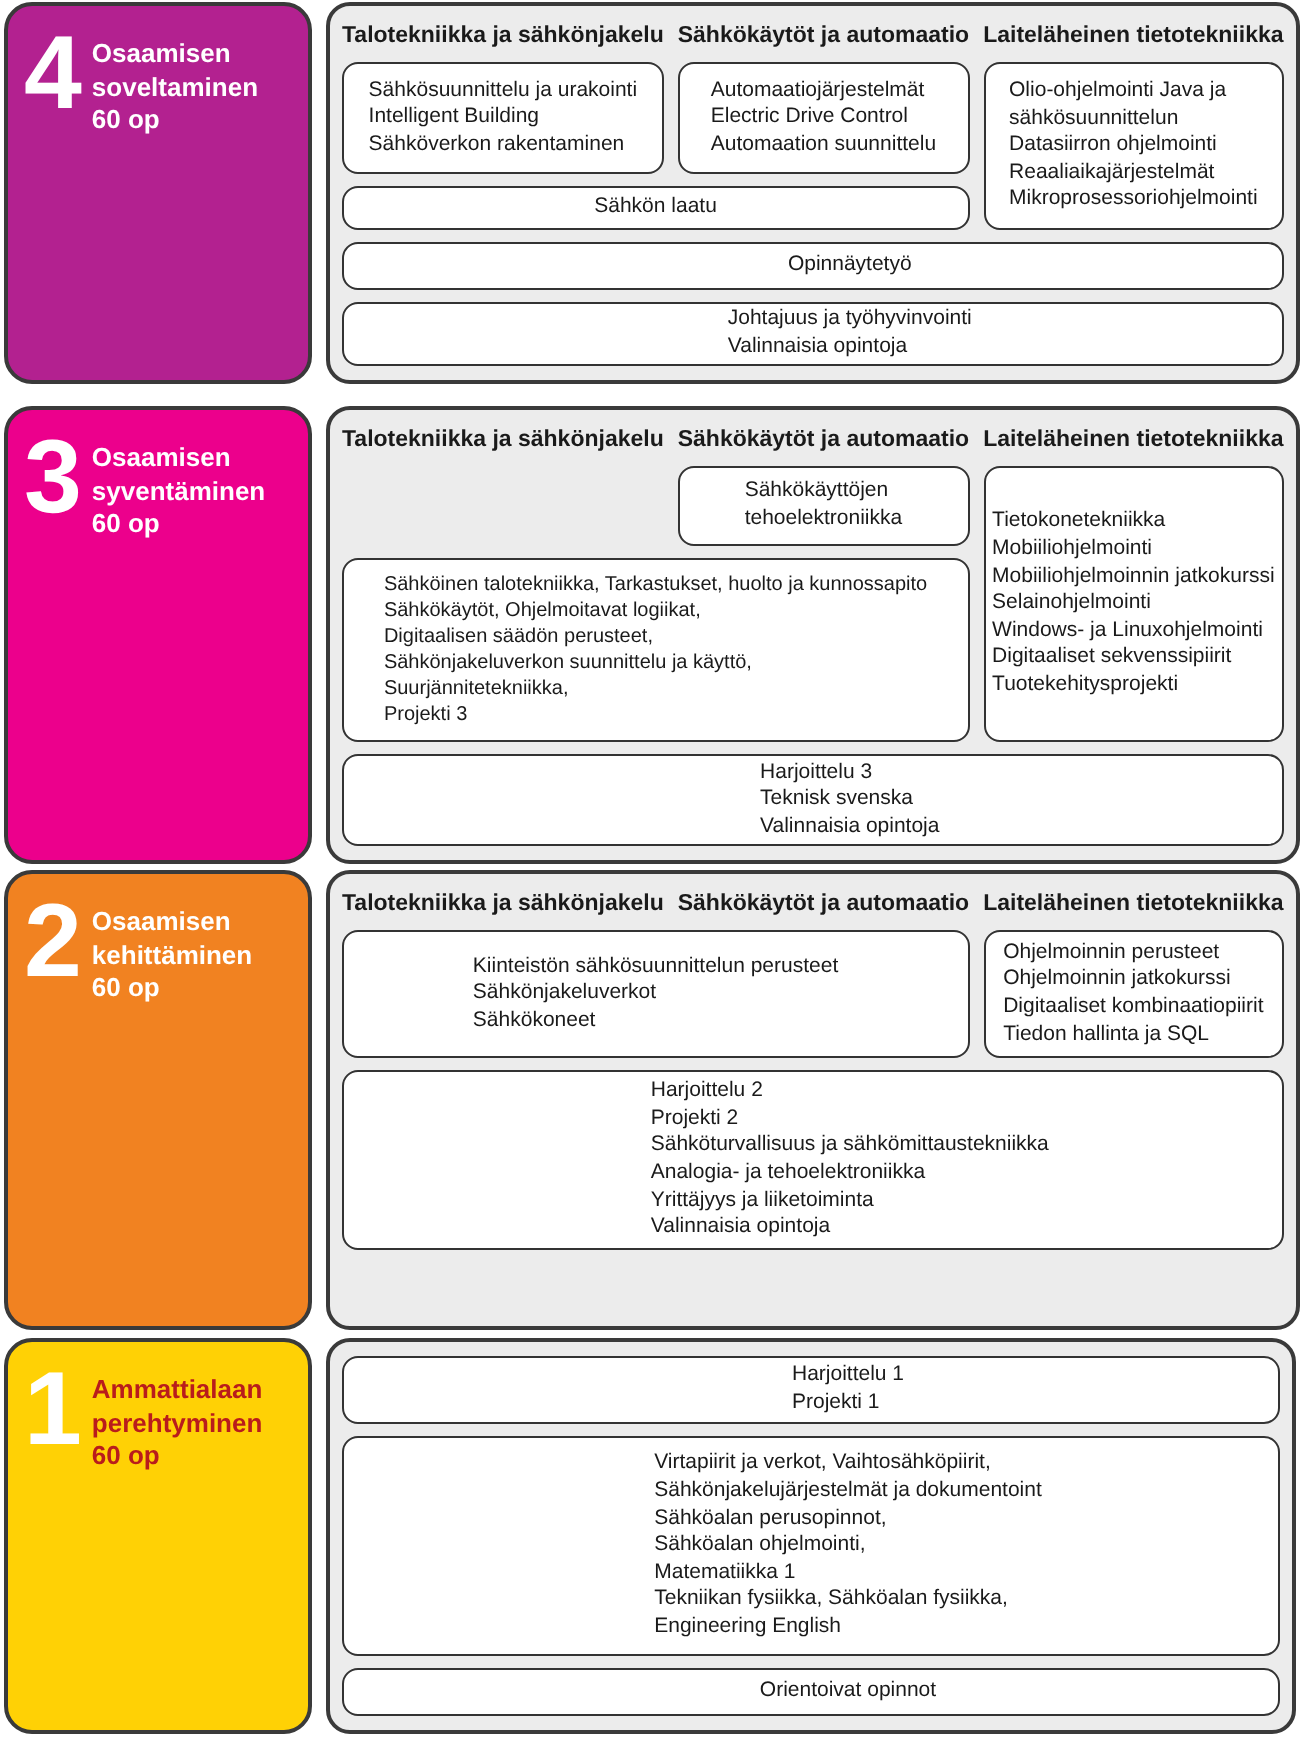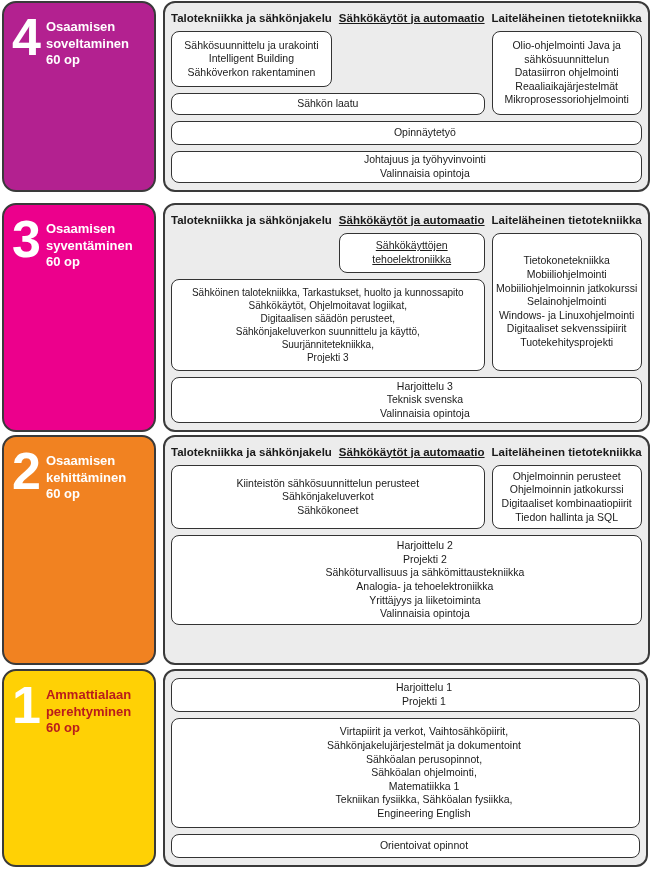--- a/index.html
+++ b/index.html
@@ -48,29 +48,28 @@
   .p1{grid-template-rows:34px 1fr 24px;}
 
   .hdr{
     font-size:11.5px;font-weight:bold;text-align:center;
     white-space:nowrap;align-self:center;
   }
   .box{
     background:#ffffff;
     border:1.5px solid #333333;border-radius:8px;
     display:flex;align-items:center;justify-content:center;
-    text-align:center;
     font-size:10.5px;line-height:1.3;
     white-space:pre-line;
     padding:2px 3px;box-sizing:border-box;
     overflow:hidden;
   }
   .tight{font-size:10px;}
   .c1{grid-column:1;}
-  .c2{grid-column:2;text-decoration:underline;}
+  .c2{grid-column:2;}
   .c3{grid-column:3;}
   .span12{grid-column:1/3;}
   .full{grid-column:1/4;padding-left:40px;}
   .rows23{grid-row:2/4;}
 </style>
 </head>
 <body>
 
 <div class="page">
 
@@ -83,20 +82,23 @@
         <div class="level-credits">60 op</div>
       </div>
     </div>
     <div class="panel p4">
       <div class="hdr c1">Talotekniikka ja sähkönjakelu</div>
       <div class="hdr c2">Sähkökäytöt ja automaatio</div>
       <div class="hdr c3">Laiteläheinen tietotekniikka</div>
       <div class="box c1">Sähkösuunnittelu ja urakointi
 Intelligent Building
 Sähköverkon rakentaminen</div>
+      <div class="box c2">Automaatiojärjestelmät
+Electric Drive Control
+Automaation suunnittelu</div>
       <div class="box c3 rows23">Olio-ohjelmointi Java ja
 sähkösuunnittelun
 Datasiirron ohjelmointi
 Reaaliaikajärjestelmät
 Mikroprosessoriohjelmointi</div>
       <div class="box span12">Sähkön laatu</div>
       <div class="box full">Opinnäytetyö</div>
       <div class="box full">Johtajuus ja työhyvinvointi
 Valinnaisia opintoja</div>
     </div>

